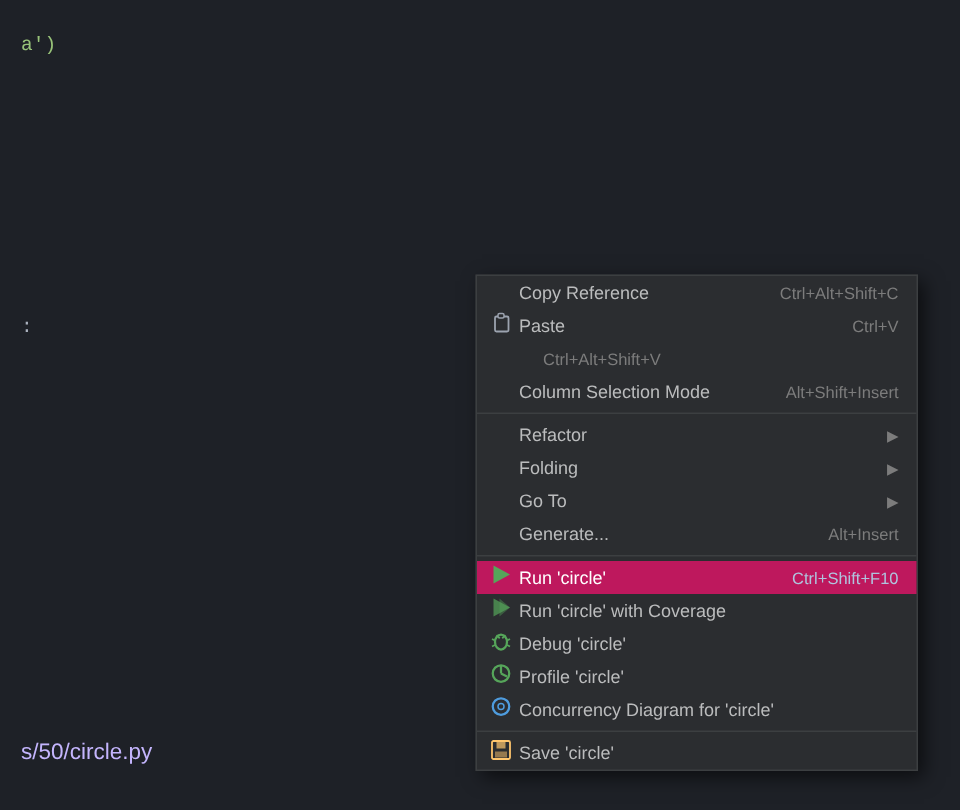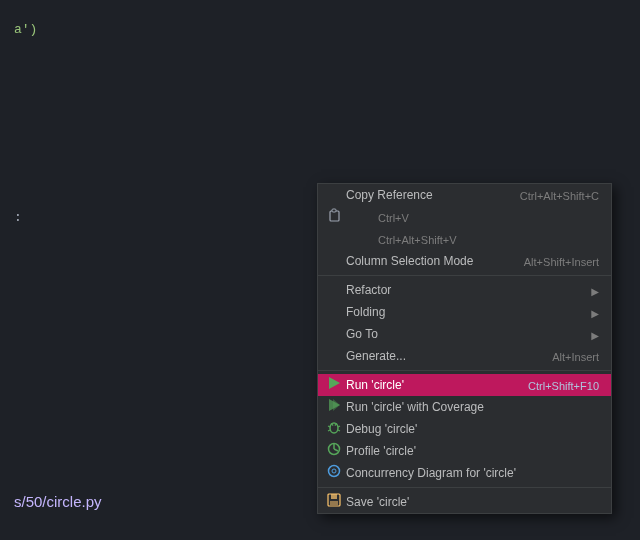--- a/index.html
+++ b/index.html
@@ -77,21 +77,21 @@
       color: #ffffff;
     }
 
     .menu-item .label {
       flex: 1;
     }
 
     .menu-item .shortcut {
       color: #7c7c7c;
       font-size: 11px;
-      margin-left: 32px;
+      margin-left: 16px;
     }
 
     .menu-item.highlighted .shortcut {
       color: #b0c4de;
     }
 
     .menu-item .arrow {
       color: #7c7c7c;
       margin-left: 8px;
       font-size: 10px;
@@ -128,20 +128,21 @@
       <span class="label">Copy Reference</span>
       <span class="shortcut">Ctrl+Alt+Shift+C</span>
     </div>
     <div class="menu-item">
       <span class="icon">
         <span><svg width="14" height="14" viewBox="0 0 14 14">
       <rect x="3" y="3" width="9" height="10" rx="1" fill="none" stroke="#9ca3af" stroke-width="1.2"></rect>
       <rect x="5" y="1" width="4" height="3" rx="1" fill="#2b2d30" stroke="#9ca3af" stroke-width="1"></rect>
     </svg></span>
       </span>
+      <span class="label">Paste</span>
       <span class="shortcut">Ctrl+V</span>
     </div>
     <div class="menu-item">
       <span class="shortcut">Ctrl+Alt+Shift+V</span>
     </div>
     <div class="menu-item">
       <span class="label">Column Selection Mode</span>
       <span class="shortcut">Alt+Shift+Insert</span>
     </div>
     <div class="menu-separator"></div>

